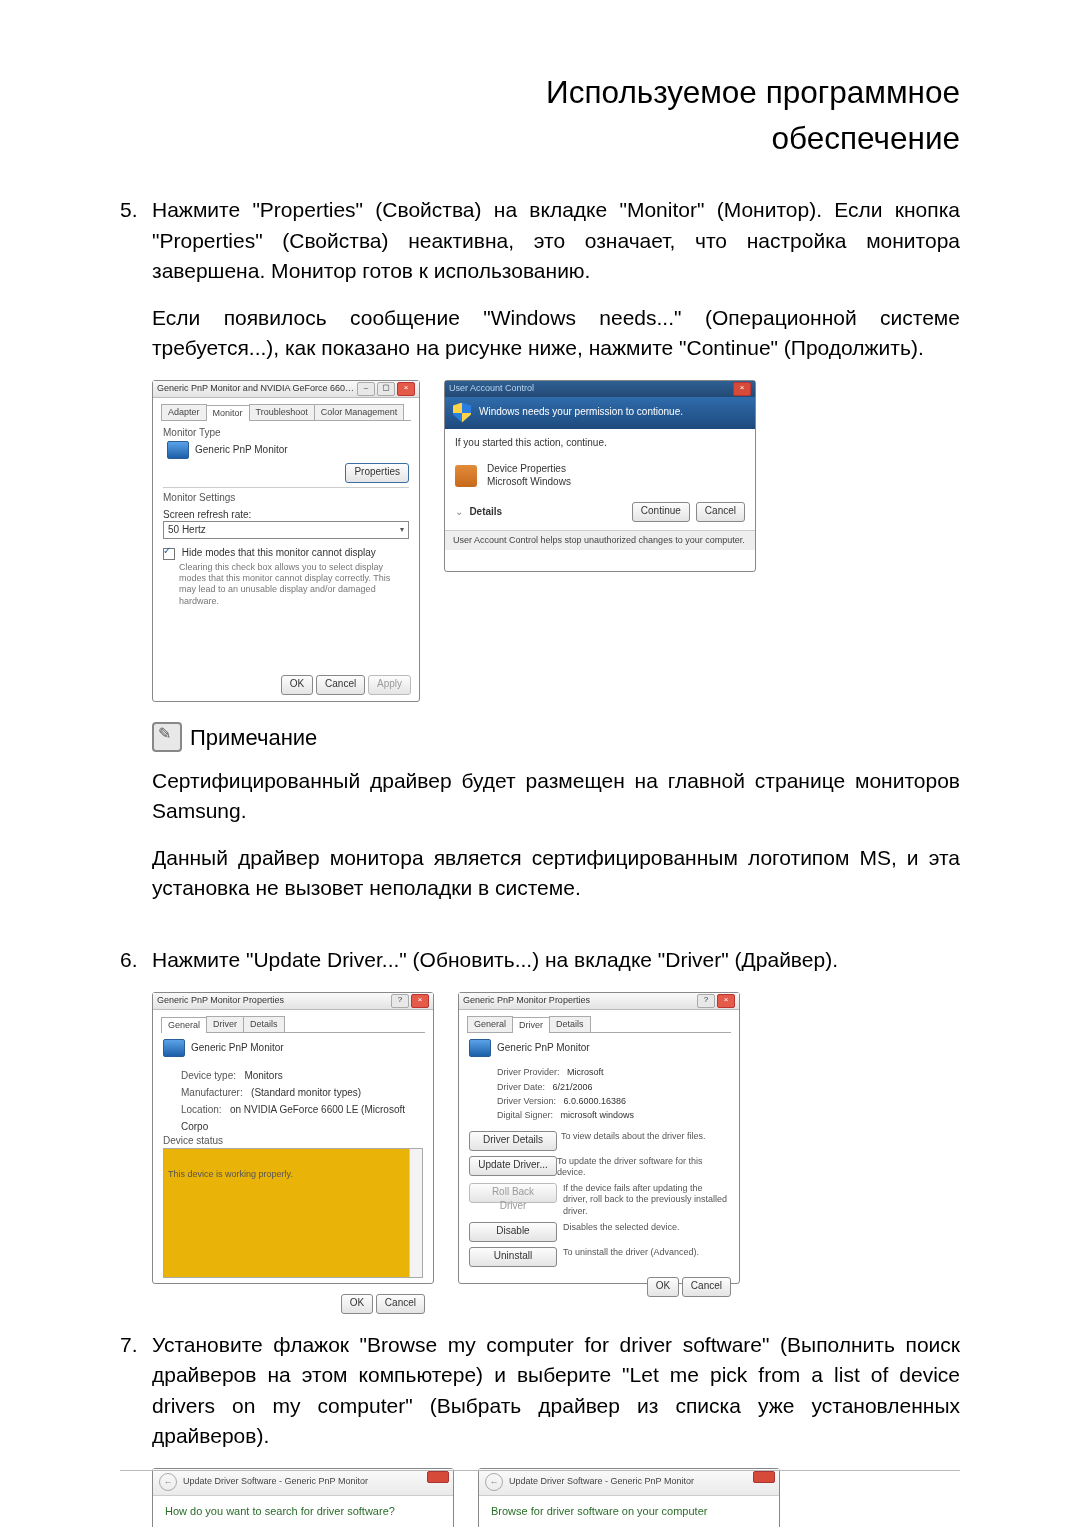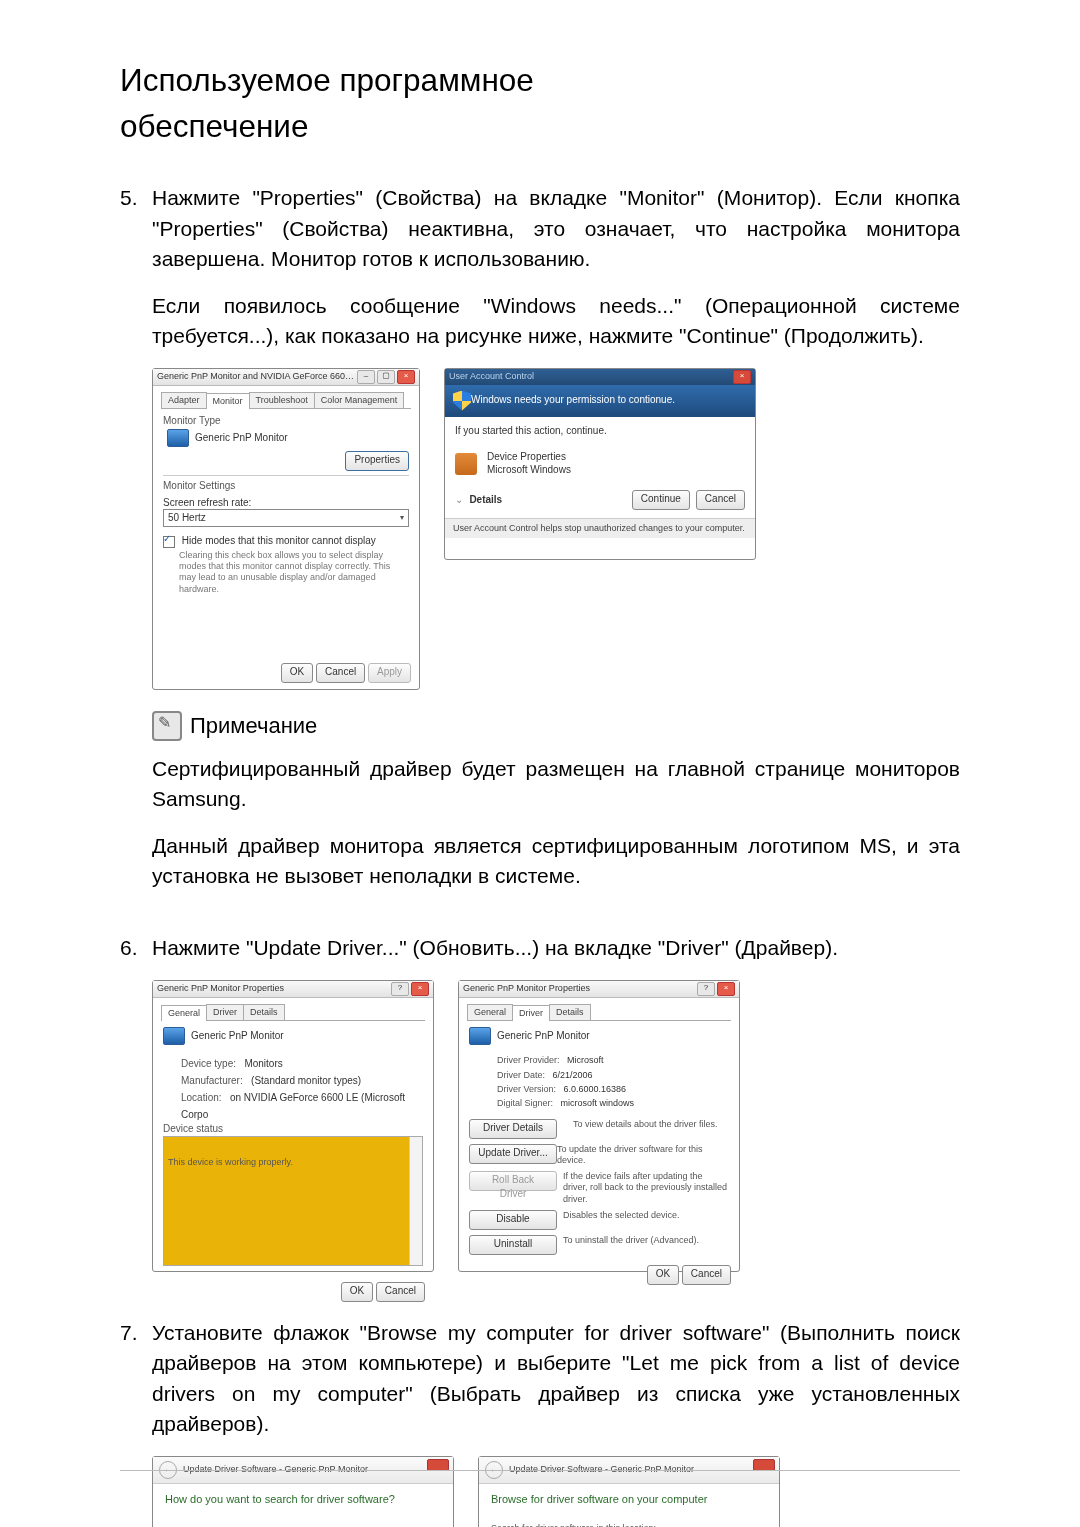--- a/index.html
+++ b/index.html
@@ -1,17 +1,17 @@
 <!DOCTYPE html>
 <html><head>
 <meta charset="utf-8">
 <style>
   html,body{margin:0;padding:0;background:#fff;font-family:"Segoe UI",Tahoma,Arial,sans-serif;color:#000}
   .page{width:1080px;height:1527px;margin:0 auto;position:relative;box-sizing:border-box;padding:58px 120px 40px 120px;font-size:21px;line-height:1.45}
-  .page-title{text-align:left;margin:0 0 34px 0;font-weight:400}
+  .page-title{text-align:right;margin:12px 0 34px 0;font-weight:400}
   .page-title .line1,.page-title .line2{display:block}
   ol.main{list-style:none;margin:0;padding:0}
   ol.main>li{display:flex;margin-bottom:26px}
   ol.main>li>.n{width:32px;flex:none}
   ol.main>li>.c{flex:1}
   .jst{text-align:justify}
   .para{margin:0 0 16px 0}
 
   
   .fig-row{display:flex;gap:24px;margin:14px 0 20px 0}
@@ -31,26 +31,26 @@
   .btn{display:inline-block;border:1px solid #888;background:linear-gradient(#fdfdfd,#e4e4e4);border-radius:3px;padding:1px 8px;height:16px;line-height:14px;font-size:10px;color:#333;text-align:center}
   .btn.blue{border-color:#3a6ea5}
   .btn.dis{color:#999;border-color:#bbb}
   .select{border:1px solid #888;height:16px;padding:0 4px;display:flex;align-items:center;justify-content:space-between;background:#fff}
   .select .chev{font-size:8px;color:#555}
   .chk{width:10px;height:10px;border:1px solid #777;display:inline-block;vertical-align:middle;margin-right:4px;position:relative}
   .chk.on::after{content:"✓";position:absolute;left:-1px;top:-4px;font-size:10px;color:#1a5eab}
   .hr{border:none;border-top:1px solid #ccc;margin:4px 0}
   .note-icon{width:26px;height:26px;display:inline-block;border:2px solid #888;border-radius:4px;background:#e8e8e8;position:relative;vertical-align:middle;margin-right:8px}
   .note-icon::before{content:"✎";position:absolute;left:4px;top:-2px;font-size:16px;color:#555}
-  .note-head{font-size:22px;display:flex;align-items:center;margin:20px 0 12px 0}
+  .note-head{font-size:22px;display:flex;align-items:flex-start;margin:20px 0 12px 0}
 
   
   .uac .titlebar{background:linear-gradient(#2f5f94,#234a75);color:#b9d4ee;border-bottom:none}
   .uac .titlebar .winbtn.close{background:#d64a3a}
-  .uac .band{background:linear-gradient(#2f6cad,#1e4a7c);color:#fff;padding:6px 8px;display:flex;align-items:center;}
+  .uac .band{background:linear-gradient(#2f6cad,#1e4a7c);color:#fff;padding:6px 8px;display:flex;align-items:center;gap:8px}
   .uac .shield{width:18px;height:20px;background:conic-gradient(#2a7de1 0 25%,#ffd24a 0 50%,#2a7de1 0 75%,#ffd24a 0 100%);clip-path:polygon(50% 0,100% 15%,100% 60%,50% 100%,0 60%,0 15%);flex:none}
   .uac-icon{width:22px;height:22px;background:linear-gradient(#e38b3a,#c6691b);border-radius:3px;flex:none}
 
   
   .wiz{background:#fff;border:1px solid #888;border-radius:3px;font-size:10px;position:relative}
   .wiz .top{background:linear-gradient(#fbfbfb,#eaeaea);border-bottom:1px solid #ccc;padding:4px 6px;display:flex;align-items:center;gap:6px;font-size:9px;color:#444}
   .wiz .arrow{width:16px;height:16px;border:1px solid #aaa;border-radius:50%;display:inline-flex;align-items:center;justify-content:center;color:#888;font-size:9px}
   .wiz .redclose{position:absolute;right:4px;top:2px;width:20px;height:10px;background:#d64a3a;border:1px solid #a33;border-radius:2px}
   .wiz .main{padding:8px 12px 6px 12px}
   .wiz .q{color:#2a6d2a;font-size:11px;margin-bottom:14px}
@@ -228,21 +228,21 @@
                 <span class="ico-mon"></span>
                 <span>Generic PnP Monitor</span>
               </div>
               <div style="font-size:9px;line-height:1.6;padding-left:28px">
                 <div><span class="field-lbl">Driver Provider:</span> &nbsp; <span>Microsoft</span></div>
                 <div><span class="field-lbl">Driver Date:</span> &nbsp; <span>6/21/2006</span></div>
                 <div><span class="field-lbl">Driver Version:</span> &nbsp; <span>6.0.6000.16386</span></div>
                 <div><span class="field-lbl">Digital Signer:</span> &nbsp; <span>microsoft windows</span></div>
               </div>
               <div style="margin-top:8px;font-size:9px">
-                <div style="display:flex;gap:16px;margin-bottom:5px">
+                <div style="display:flex;gap:4px;margin-bottom:5px">
                       <span class="btn" style="width:70px">Driver Details</span>
                       <span style="flex:1;color:#555">To view details about the driver files.</span>
                     </div>
                 <div style="display:flex;gap:0;margin-bottom:5px">
                       <span class="btn" style="width:70px">Update Driver...</span>
                       <span style="flex:1;color:#555">To update the driver software for this device.</span>
                     </div>
                 <div style="display:flex;gap:6px;margin-bottom:5px">
                       <span class="btn dis" style="width:70px">Roll Back Driver</span>
                       <span style="flex:1;color:#555">If the device fails after updating the driver, roll back to the previously installed driver.</span>

